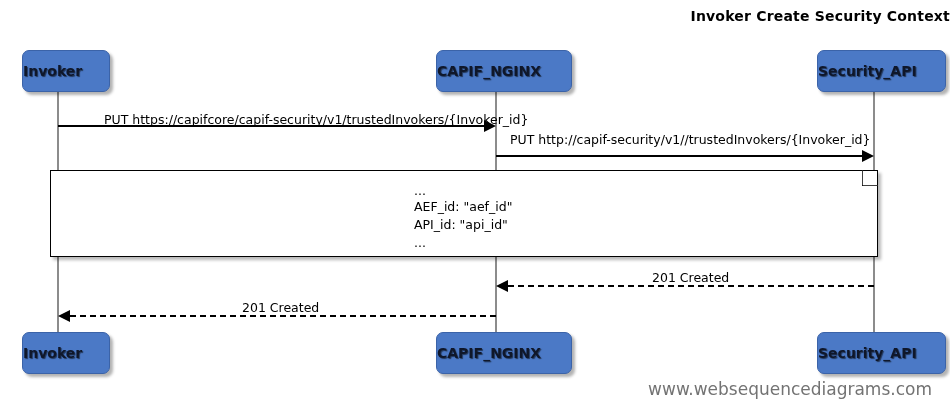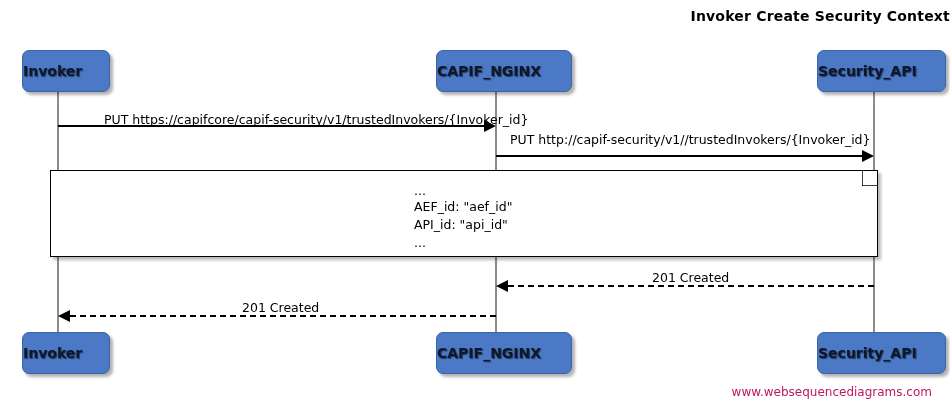--- a/index.html
+++ b/index.html
@@ -94,22 +94,22 @@
     position: absolute;
     font-size: 12.5px;
     color: #000000;
     line-height: 18px;
     white-space: pre;
   }
   .footer {
     position: absolute;
     right: 18px;
     bottom: 10px;
-    font-size: 12px;
-    color: #be185d;
+    font-size: 17px;
+    color: #737373;
   }
 </style>
 </head>
 <body>
 
 <div id="diagram">
 
   <div class="title">Invoker Create Security Context</div>
 
   <div class="lifeline" style="left:57px;"></div>

